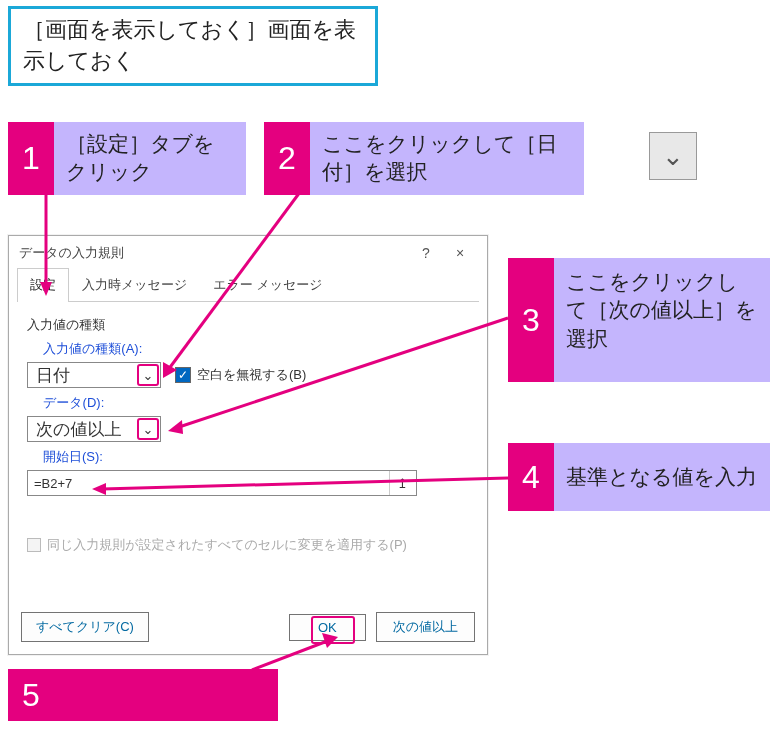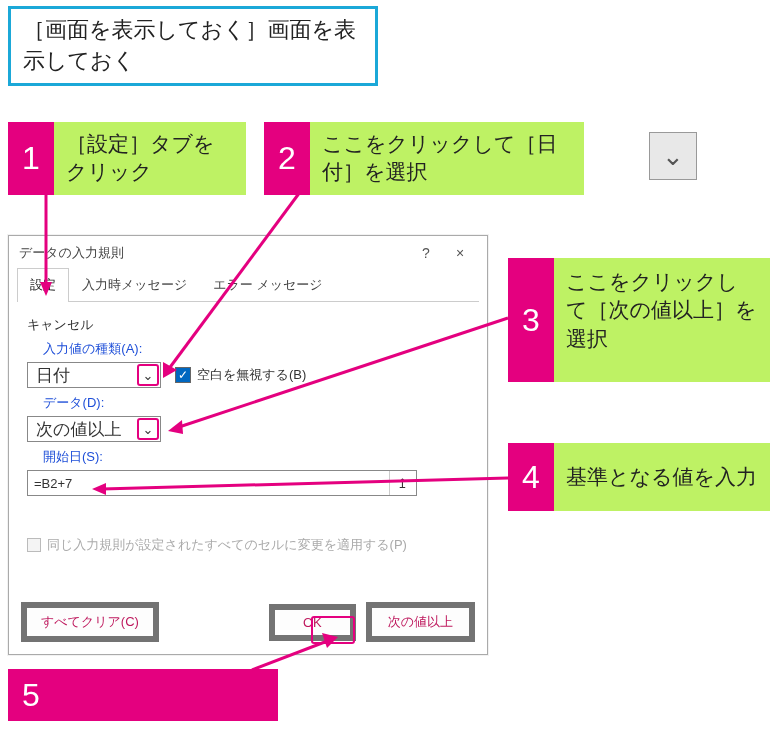--- a/index.html
+++ b/index.html
@@ -34,21 +34,21 @@
   }
   .callout .num {
     font-size: 32px;
     width: 46px;
     display: flex;
     align-items: center;
     justify-content: center;
     flex-shrink: 0;
   }
   .callout .txt {
-    background: #bef264;
+    background: #c4b5fd;
     color: #222;
     font-size: 21px;
     padding: 8px 12px;
     line-height: 1.35;
     display: flex;
     align-items: center;
     min-width: 150px;
   }
   #callout1 { left: 8px; top: 122px; width: 238px; }
   #callout1 .txt { width: 192px; }
@@ -152,21 +152,21 @@
   }
   .apply-row { margin: 40px 0 10px 0; display:flex; align-items:center; color:#aaa; }
   .apply-row .cb-dis {
     width:14px; height:14px; border:1px solid #bbb; margin-right:6px; background:#f4f4f4;
   }
   .dialog-buttons {
     position:absolute; bottom:12px; left:12px; right:12px;
     display:flex; align-items:center;
   }
   .btn {
-    border:6px solid #737373; background:#fdfdfd; padding:5px 14px; font-size:13px; color:#be185d;
+    border:1px solid #737373; background:#fdfdfd; padding:5px 14px; font-size:13px; color:#0369a1;
   }
   .btn.ok { margin-left:auto; padding:5px 28px; position:relative; }
   .btn.ok::after{
     content:""; position:absolute; inset:1px;
   }
   .btn.cancel { margin-left:10px; padding:5px 16px; }
   .ok-hl {
     position:absolute; left:312px; bottom:10px; width:40px; height:28px;
     border:2px solid #e4007f; border-radius:3px; pointer-events:none;
   }
@@ -215,21 +215,21 @@
     <span class="close">×</span>
   </div>
 
   <div class="tabs">
     <div class="tab selected">設定</div>
     <div class="tab">入力時メッセージ</div>
     <div class="tab">エラー メッセージ</div>
   </div>
 
   <div class="body">
-    <div class="section-label">キャンセル</div>
+    <div class="section-label">入力値の種類</div>
 
     <div class="field-label">入力値の種類(A):</div>
     <div style="display:flex; align-items:center;">
       <div class="select">
         <span class="val">日付</span>
         <span class="dd hl">⌄</span>
       </div>
       <div class="checkbox-row">
         <span class="cb">✓</span>
         <span>空白を無視する(B)</span>

